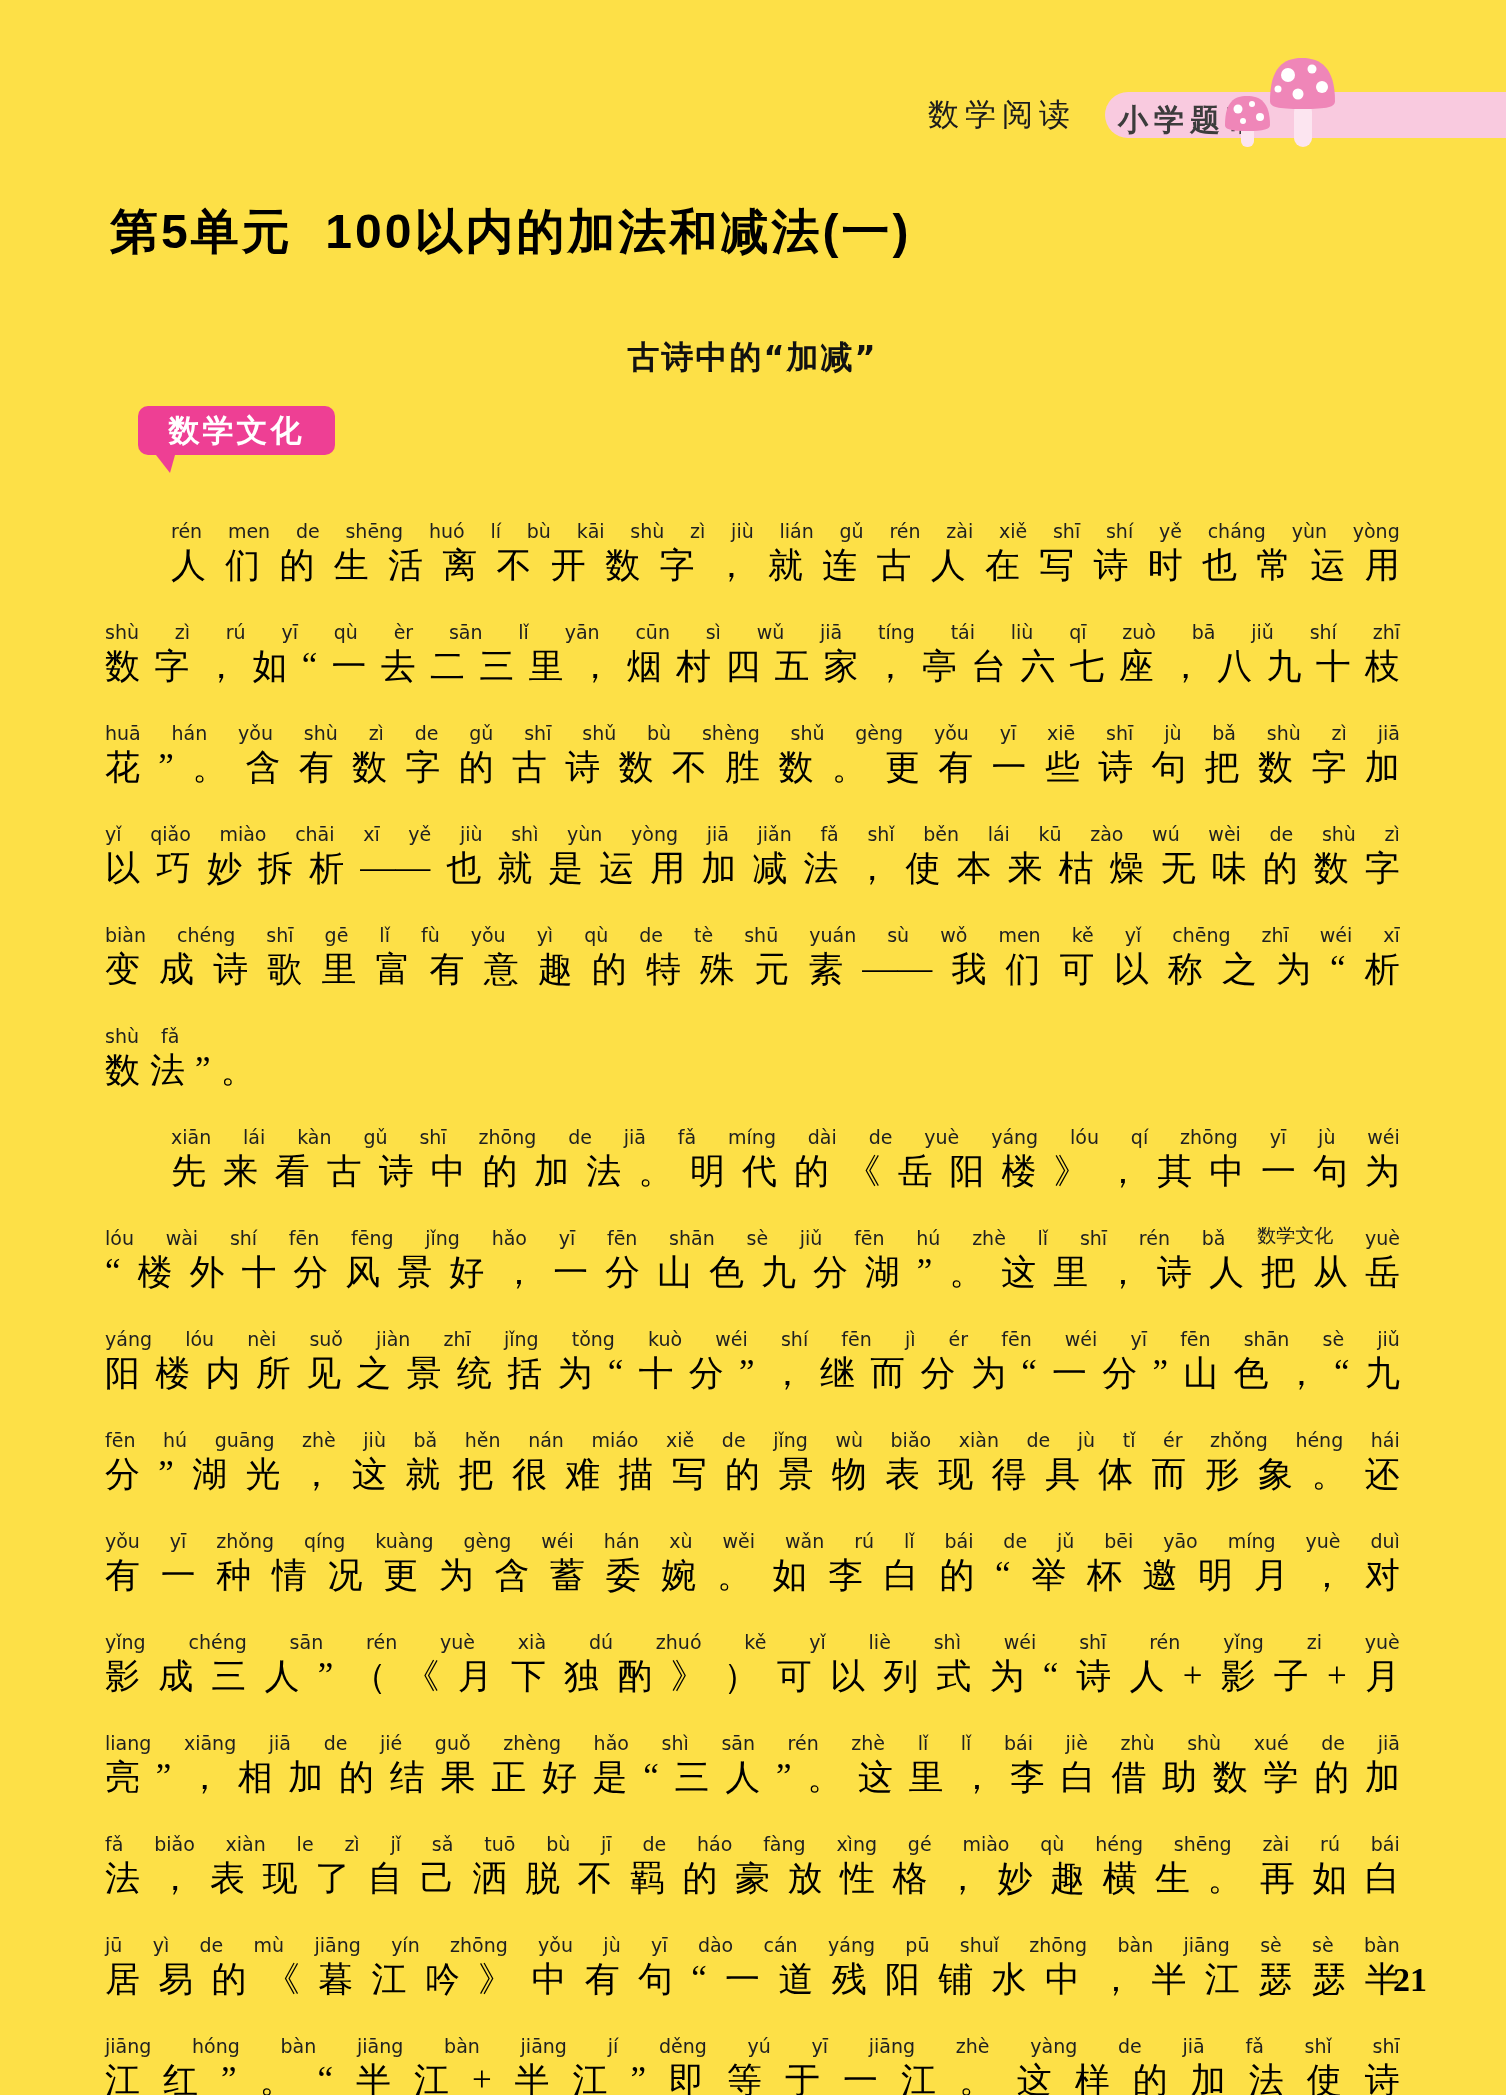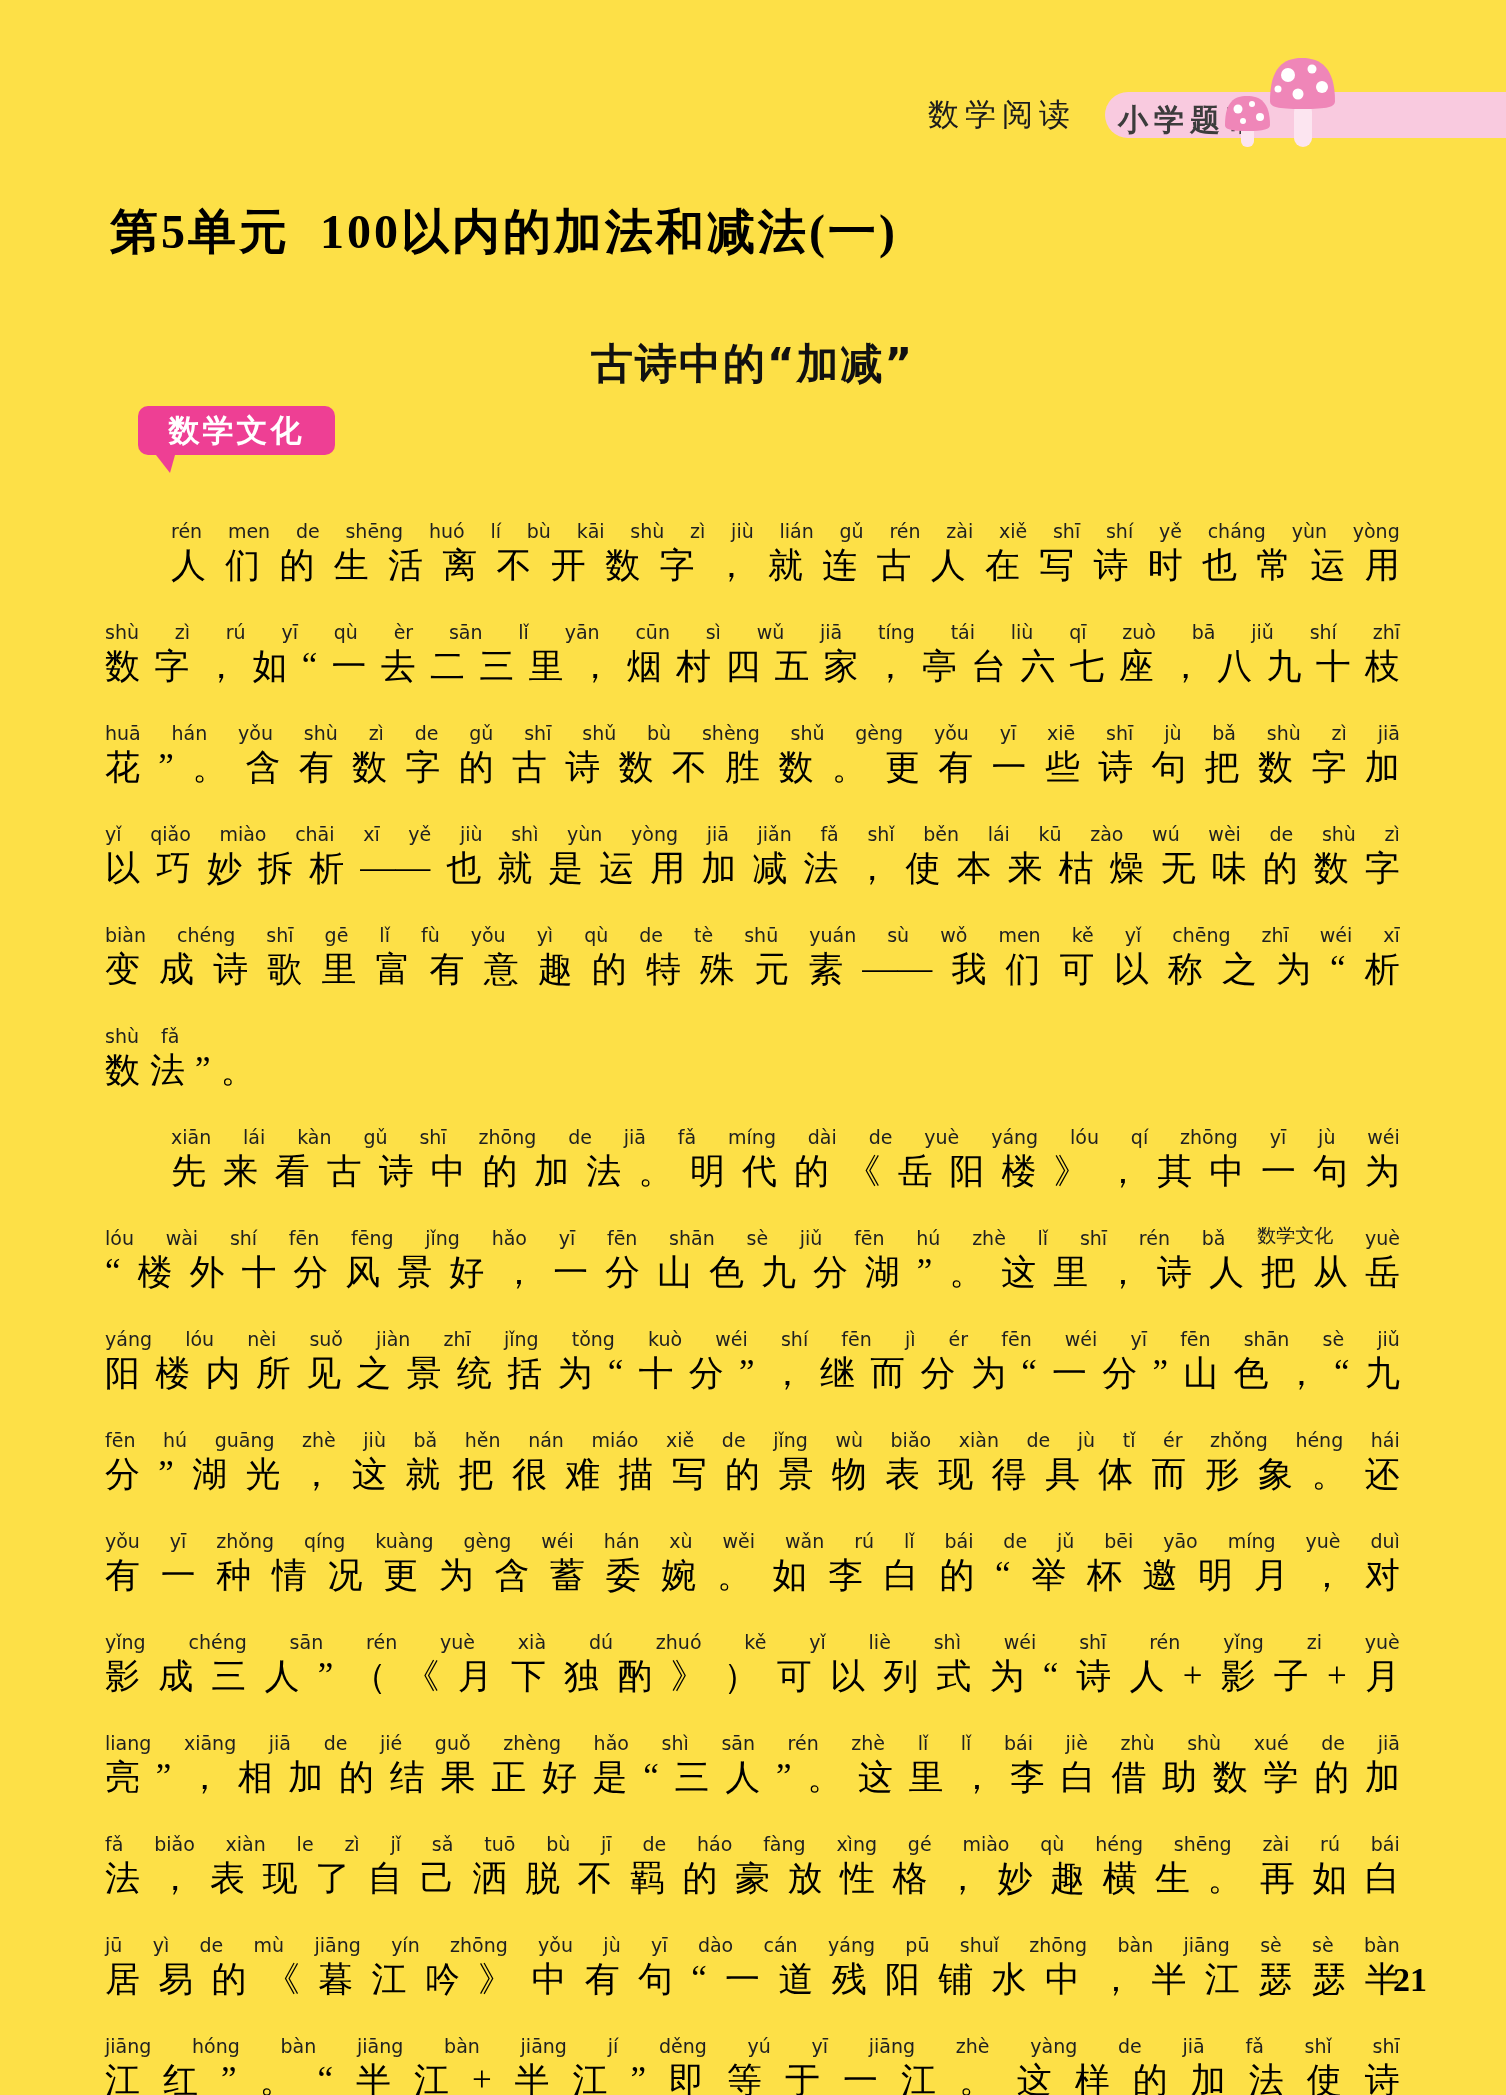--- a/index.html
+++ b/index.html
@@ -43,27 +43,27 @@
   .mushrooms{
     position:absolute;left:1200px;top:45px;
     width:150px;height:105px;
   }
 
   
   .unit-title{
     position:absolute;left:110px;top:200px;
     font-size:48px;font-weight:bold;letter-spacing:3px;
     white-space:pre;
-    font-family:Liberation Serif, serif;
+    font-family:Liberation Sans, sans-serif;
     color:#000;
   }
   .sub-title{
     position:absolute;left:105px;top:336px;width:1295px;
     text-align:center;
-    font-size:42px;font-weight:bold;letter-spacing:2px;
+    font-size:32px;font-weight:bold;letter-spacing:2px;
     font-family:"DejaVu Sans",sans-serif;
     color:#111;
   }
   .tag{
     position:absolute;left:138px;top:406px;
     min-width:197px;height:49px;
     background:var(--accent-pink);
     border-radius:10px;
     display:flex;align-items:center;justify-content:center;
     padding:13px 22px;

